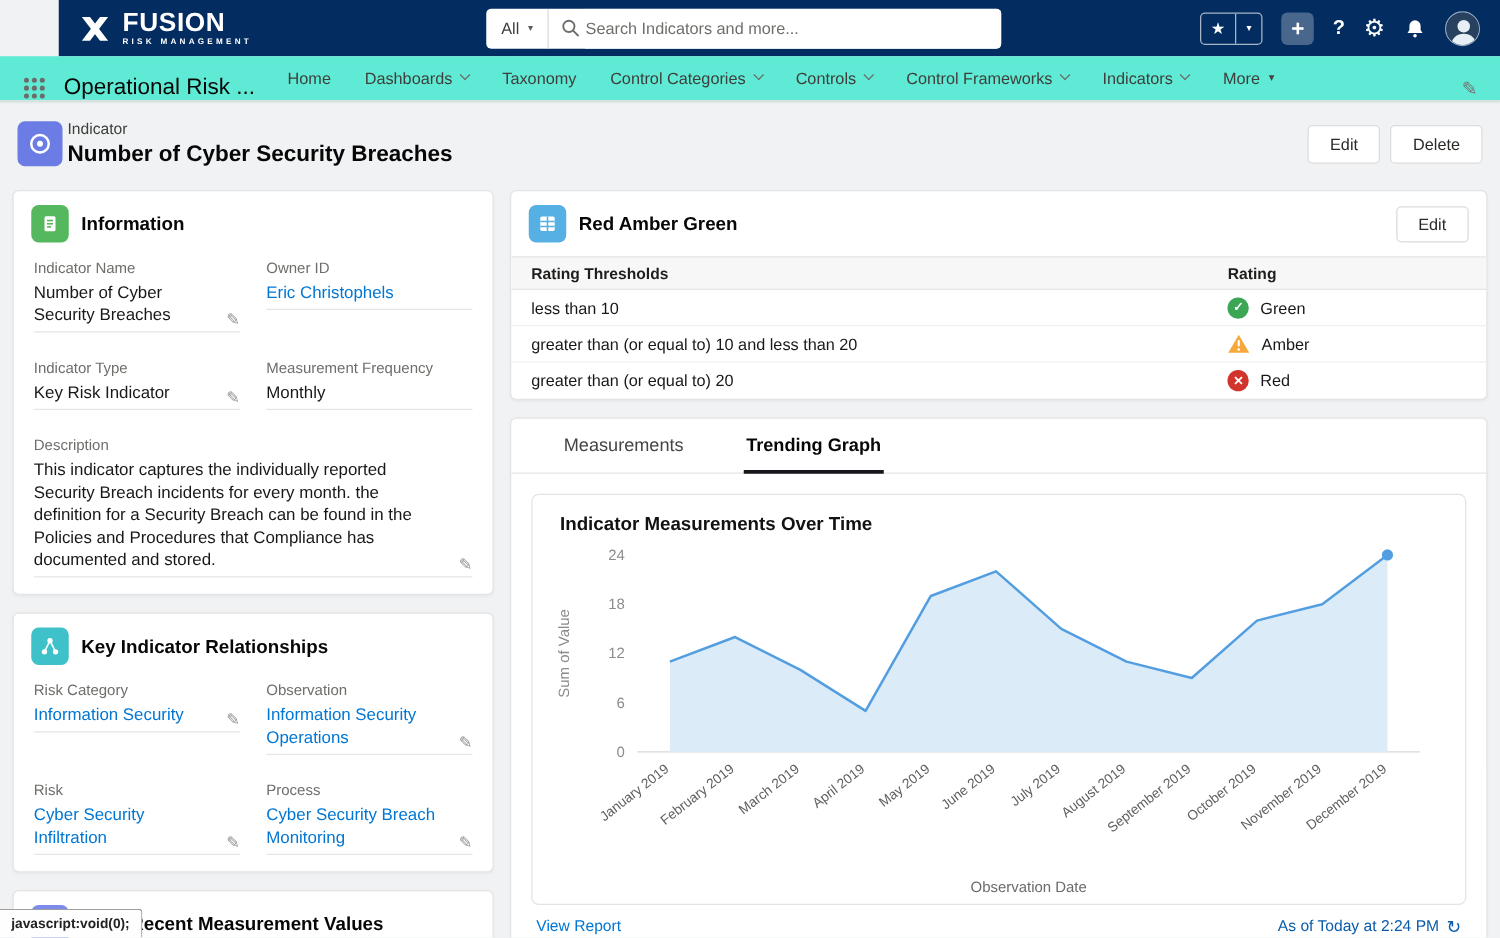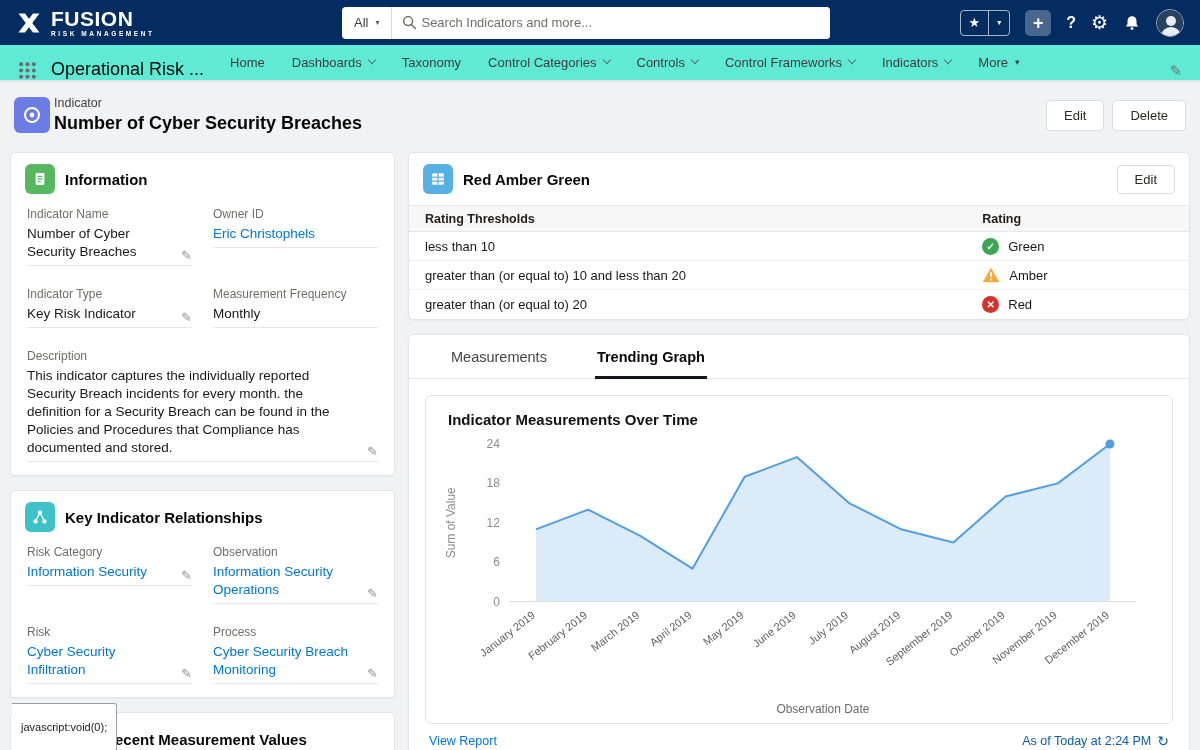--- a/index.html
+++ b/index.html
@@ -3,25 +3,25 @@
 <meta charset="utf-8">
 <style>
   * { margin:0; padding:0; box-sizing:border-box; }
   html,body { width:1200px; height:750px; overflow:hidden; }
   body { font-family:"Liberation Sans", sans-serif; background:#f1f2f3; position:relative; color:#181818; }
   button { font-family:inherit; cursor:pointer; background:none; border:none; }
   a { text-decoration:none; }
   svg text { font-family:"Liberation Sans", sans-serif; }
 
   
-  .gheader { height:45px; background:#032d60; display:flex; align-items:center; padding:0 16px; }
+  .gheader { height:45px; background:#032d60; display:flex; align-items:center; padding:0 16px;margin-left:47px; }
   .brand { display:flex; align-items:center; gap:9px; width:300px; color:#fff; }
   .brand-name { font-size:21px; font-weight:800; letter-spacing:.5px; line-height:20px; }
   .brand-sub { font-size:6.5px; letter-spacing:2.6px; font-weight:700; margin-top:1px; }
-  .search { width:488px; height:32px; background:#fff; border-radius:4px; display:flex; align-items:center; margin-left:26px; overflow:hidden; }
+  .search { width:412px; height:32px; background:#fff; border-radius:4px; display:flex; align-items:center; margin-left:26px; overflow:hidden; }
   .scope { display:flex; align-items:center; gap:7px; padding:0 12px; height:100%; border-right:1px solid #dddbda; font-size:13px; color:#3e3e3c; }
   .scope .caret { font-size:8px; color:#5c5c5c; }
   .mag { margin:0 4px 0 10px; display:flex; }
   .search input { flex:1; border:none; outline:none; font-size:13px; color:#333; height:100%; }
   .search input::placeholder { color:#706e6b; }
   .gh-actions { margin-left:auto; display:flex; align-items:center; gap:15px; }
   .fav { display:flex; border:1px solid rgba(255,255,255,.65); border-radius:4px; overflow:hidden; height:26px; }
   .fav button { color:#fff; padding:0 8px; font-size:13px; display:flex; align-items:center; }
   .fav button + button { border-left:1px solid rgba(255,255,255,.65); font-size:8px; }
   .add-btn { width:26px; height:26px; border-radius:5px; background:rgba(255,255,255,.28); color:#fff; font-size:18px; line-height:24px; font-weight:700; }
@@ -81,21 +81,21 @@
   .tab-item { padding:14px 2px 11px; font-size:14.5px; color:#444; }
   .tab-item.active { font-weight:700; color:#080707; border-bottom:3px solid #16161d; margin-bottom:-1px; }
   .meas-body { padding:16px 16px 8px; }
   .chart-panel { border:1px solid #e3e3e3; border-radius:6px; padding:13px 14px 2px; }
   .chart-title { font-size:15px; font-weight:700; color:#121212; margin:2px 0 4px 8px; }
   #trend-chart { width:100%; display:block; }
   .panel-footer { display:flex; justify-content:space-between; align-items:center; padding:9px 4px 10px; font-size:12.5px; }
   .view-report { color:#0176d3; }
   .as-of { color:#0b5cab; display:flex; align-items:center; gap:6px; }
 
-  .status-bubble { position:absolute; left:12px; bottom:0; background:#fefefe; border:1px solid #9f9f9f; border-left:none; border-bottom:none; border-radius:0 3px 0 0; padding:17px 9px; font-size:11px; color:#222; z-index:20; }
+  .status-bubble { position:absolute; left:0; bottom:0; background:#fefefe; border:1px solid #9f9f9f; border-left:none; border-bottom:none; border-radius:0 3px 0 0; padding:5px 9px; font-size:11px; color:#222; z-index:20;font-weight:bold; }
 </style>
 </head>
 <body>
 
 <header class="gheader">
   <div class="brand">
     <svg width="26" height="24" viewBox="0 0 24 24">
       <path d="M1.5 2.5 L8 2.5 L22.5 21.5 L16 21.5 Z" fill="#fff"></path>
       <path d="M22.5 2.5 L16 2.5 L1.5 21.5 L8 21.5 Z" fill="#fff"></path>
     </svg>

